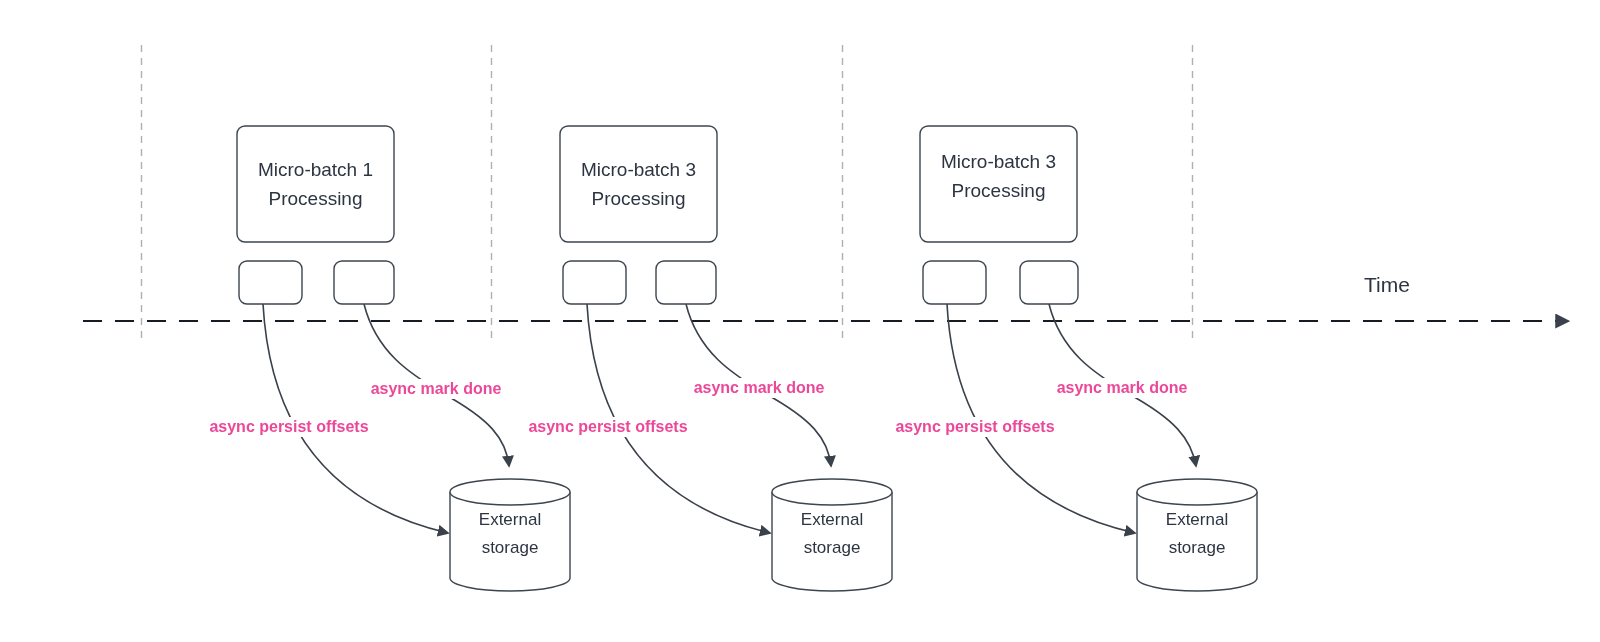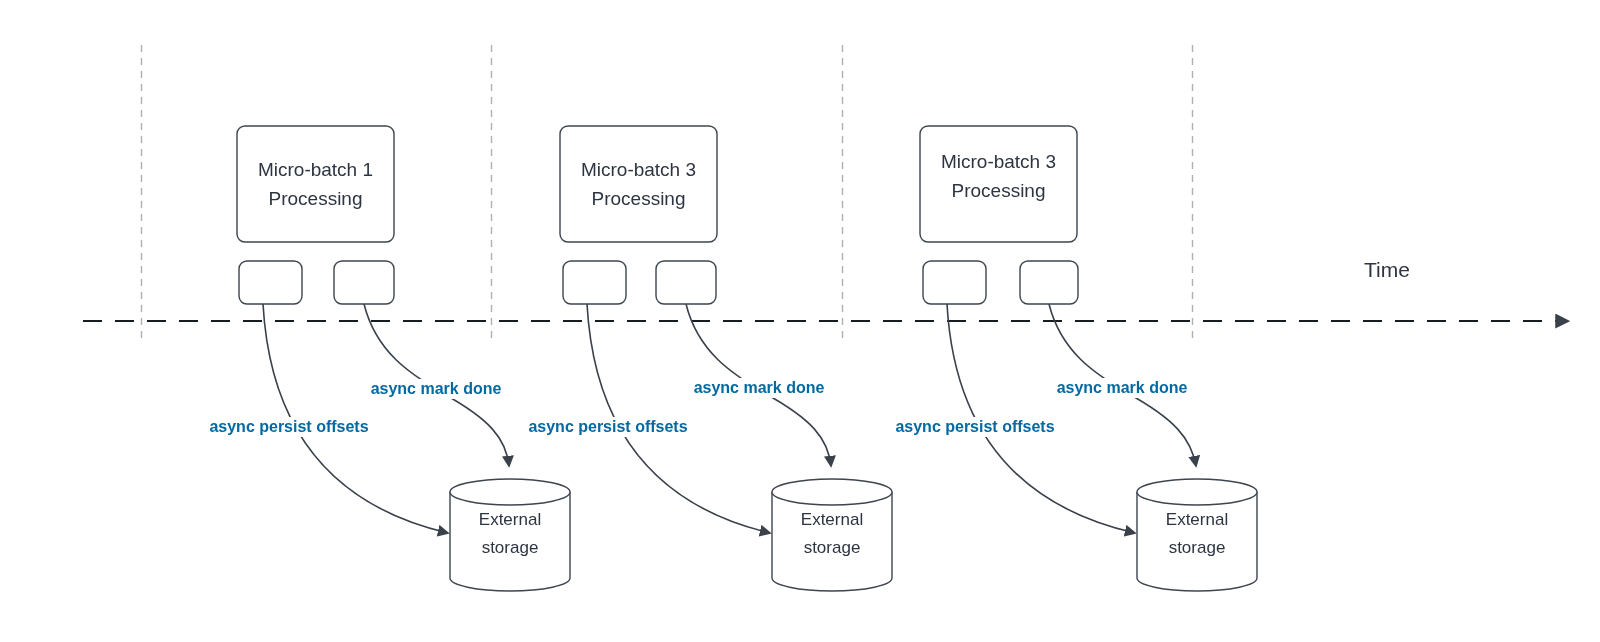--- a/index.html
+++ b/index.html
@@ -39,21 +39,21 @@
     font-size: 17px;
     line-height: 28px;
   }
   .edge-label {
     transform: translateX(-50%);
     background: #ffffff;
     padding: 0 3px;
     font-size: 16px;
     font-weight: bold;
     line-height: 20px;
-    color: #0369a1;
+    color: #ec4899;
     white-space: nowrap;
   }
   .time-label {
     width: 110px;
     font-size: 21px;
     line-height: 26px;
     color: #2d3542;
   }
 </style>
 </head>
@@ -140,15 +140,15 @@
     <span>Micro-batch 3</span>
     <span>Processing</span>
   </div>
   <div class="txt edge-label" style="left:975px; top:417px;">async persist offsets</div>
   <div class="txt edge-label" style="left:1122px; top:378px;">async mark done</div>
   <div class="txt storage-text" style="left:1137px; top:506px;">
     <div>External</div>
     <div>storage</div>
   </div>
 
-  <div class="txt time-label" style="left:1332px; top:257px;">Time</div>
+  <div class="txt time-label" style="left:1332px; top:272px;">Time</div>
 
 </div>
 
 </body></html>

